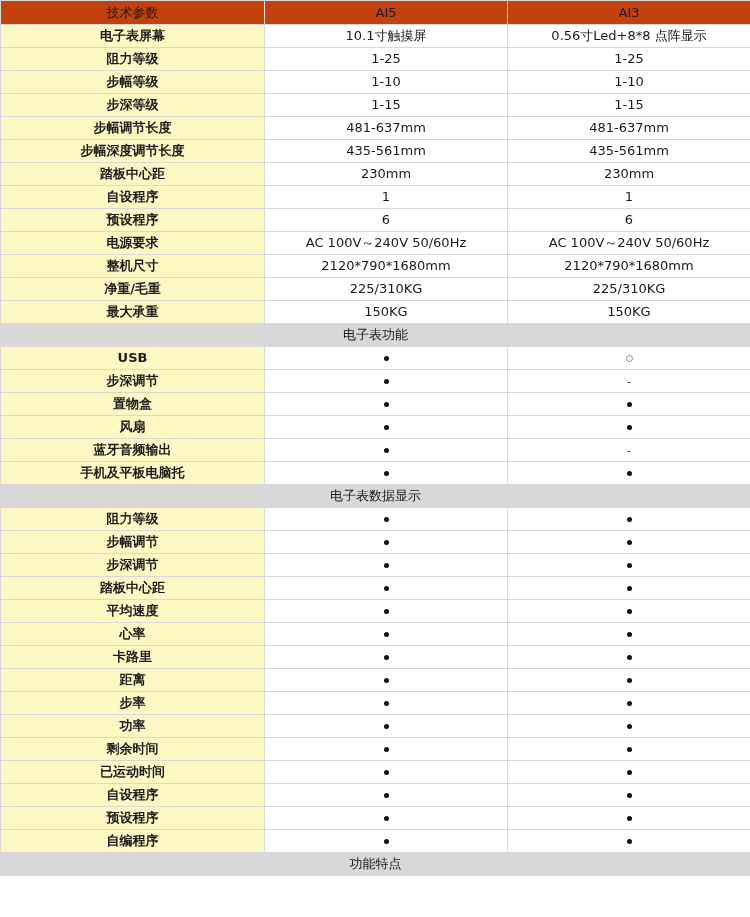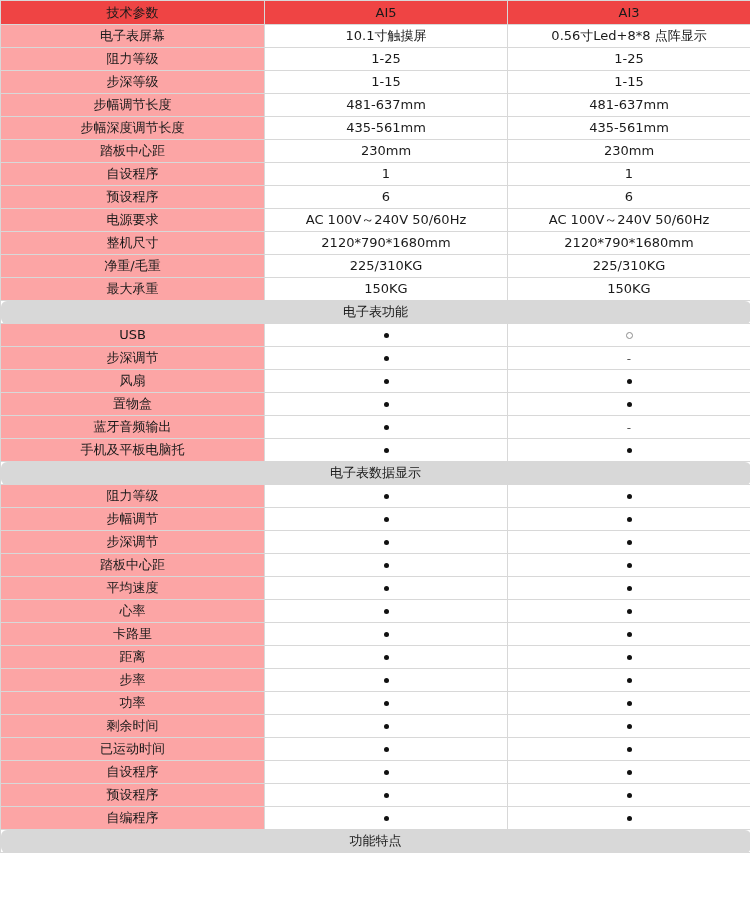--- a/index.html
+++ b/index.html
@@ -26,31 +26,31 @@
     vertical-align: middle;
     height: 20px;
     line-height: 18px;
     padding: 1px 2px;
   }
   col.c-label { width: 264px; }
   col.c-a5 { width: 243px; }
   col.c-a3 { width: 243px; }
 
   tr.header-row td {
-    background: #ef4444;
+    background: #c2410c;
     font-weight: normal;
     height: 21px;
   }
   tr.section-row td {
     background: #d8d8d8;
     height: 20px;
-    border-radius: 6px;
   }
   tr.data-row td.label {
-    background: #fca5a5;
+    background: #fef9c3;
+    font-weight: bold;
   }
   tr.data-row td.val {
     background: #ffffff;
   }
   .dot {
     display: inline-block;
     width: 5px;
     height: 5px;
     border-radius: 50%;
     background: #111111;
@@ -92,20 +92,25 @@
         <td class="label">电子表屏幕</td>
         <td class="val">10.1寸触摸屏</td>
         <td class="val">0.56寸Led+8*8 点阵显示</td>
       </tr>
       <tr class="data-row">
         <td class="label">阻力等级</td>
         <td class="val">1-25</td>
         <td class="val">1-25</td>
       </tr>
       <tr class="data-row">
+        <td class="label">步幅等级</td>
+        <td class="val">1-10</td>
+        <td class="val">1-10</td>
+      </tr>
+      <tr class="data-row">
         <td class="label">步深等级</td>
         <td class="val">1-15</td>
         <td class="val">1-15</td>
       </tr>
       <tr class="data-row">
         <td class="label">步幅调节长度</td>
         <td class="val">481-637mm</td>
         <td class="val">481-637mm</td>
       </tr>
       <tr class="data-row">
@@ -155,26 +160,26 @@
         <td class="label">USB</td>
         <td class="val"><span class="dot"></span></td>
         <td class="val"><span class="circle"></span></td>
       </tr>
       <tr class="data-row">
         <td class="label">步深调节</td>
         <td class="val"><span class="dot"></span></td>
         <td class="val"><span class="dash">-</span></td>
       </tr>
       <tr class="data-row">
+        <td class="label">置物盒</td>
+        <td class="val"><span class="dot"></span></td>
+        <td class="val"><span class="dot"></span></td>
+      </tr>
+      <tr class="data-row">
         <td class="label">风扇</td>
-        <td class="val"><span class="dot"></span></td>
-        <td class="val"><span class="dot"></span></td>
-      </tr>
-      <tr class="data-row">
-        <td class="label">置物盒</td>
         <td class="val"><span class="dot"></span></td>
         <td class="val"><span class="dot"></span></td>
       </tr>
       <tr class="data-row">
         <td class="label">蓝牙音频输出</td>
         <td class="val"><span class="dot"></span></td>
         <td class="val"><span class="dash">-</span></td>
       </tr>
       <tr class="data-row">
         <td class="label">手机及平板电脑托</td>

